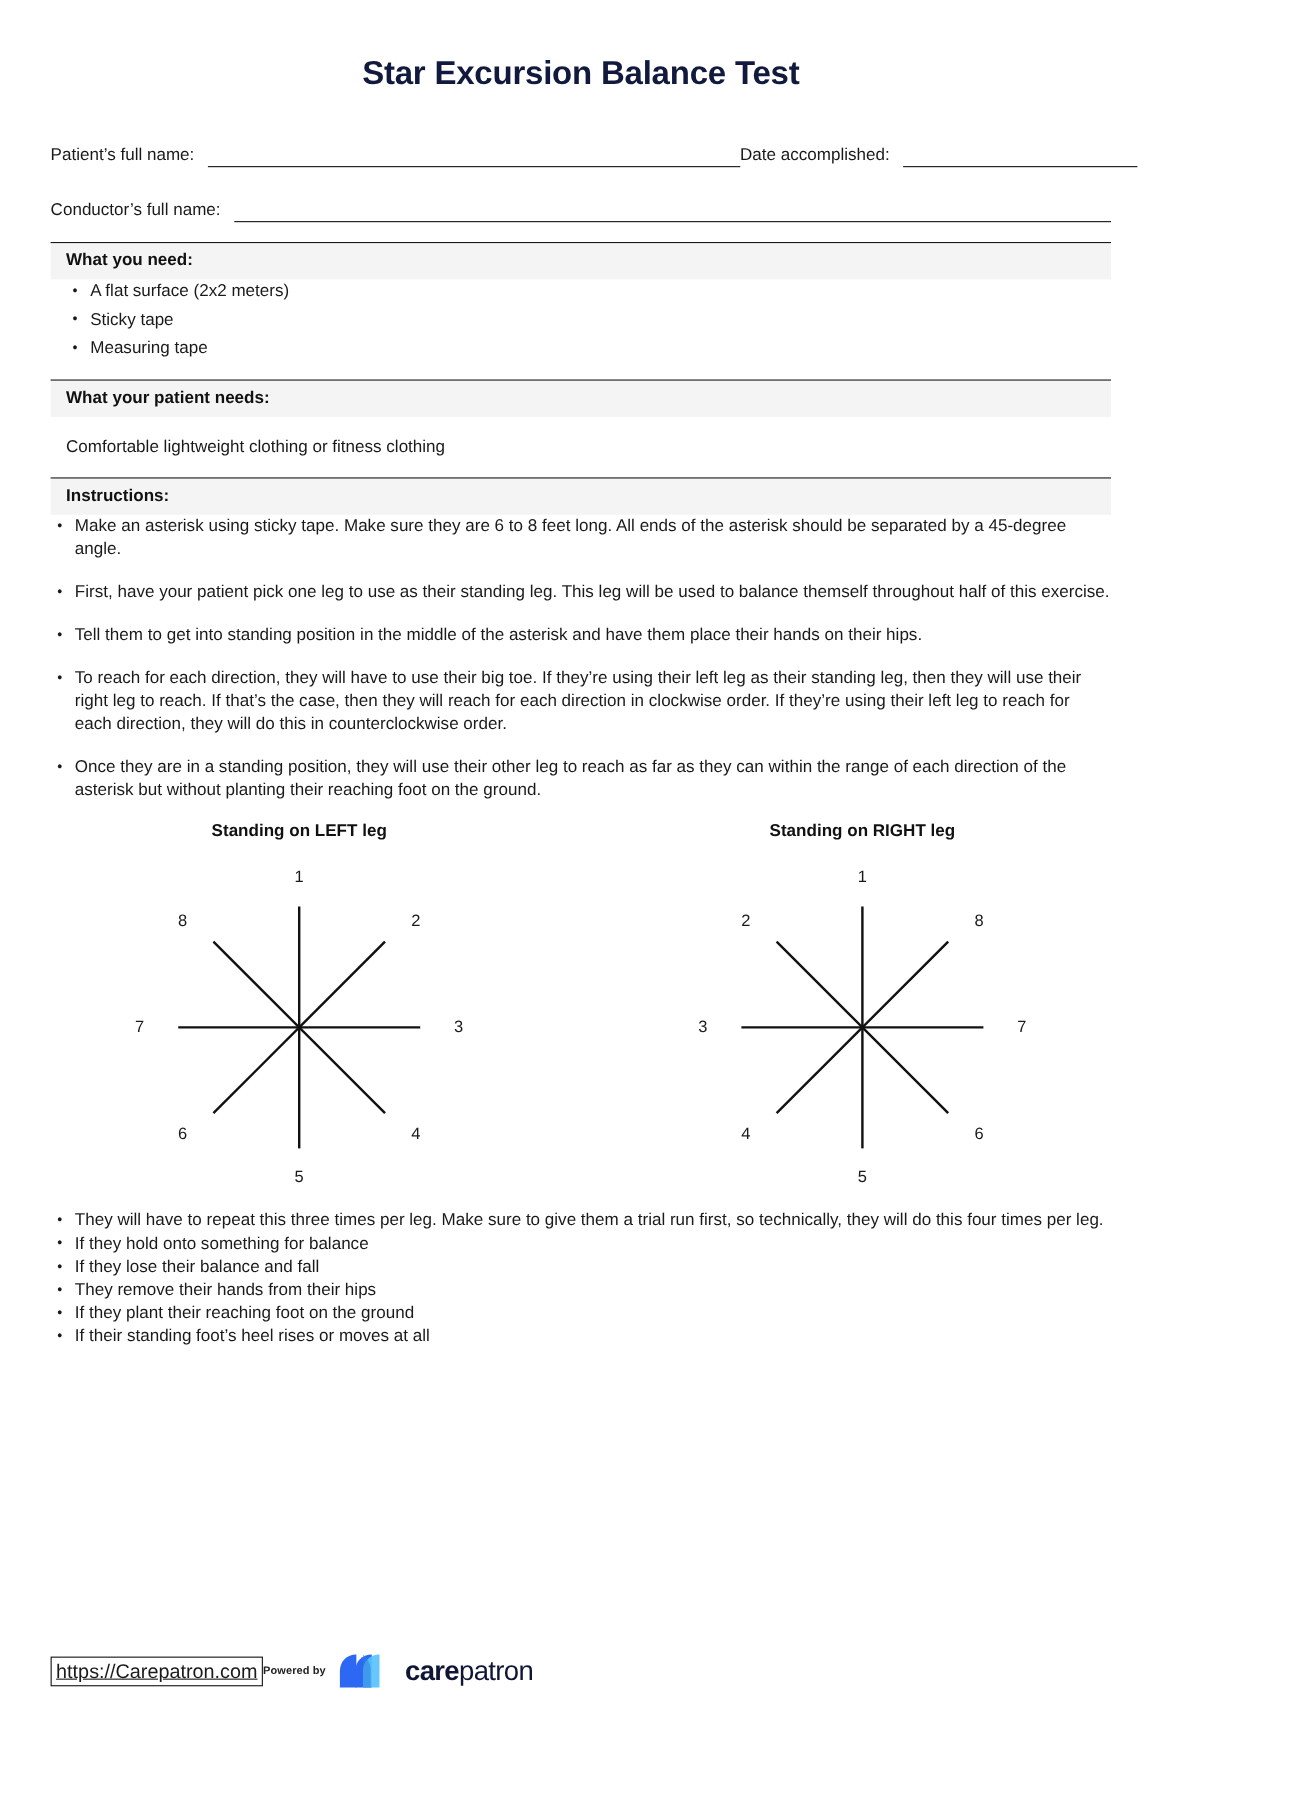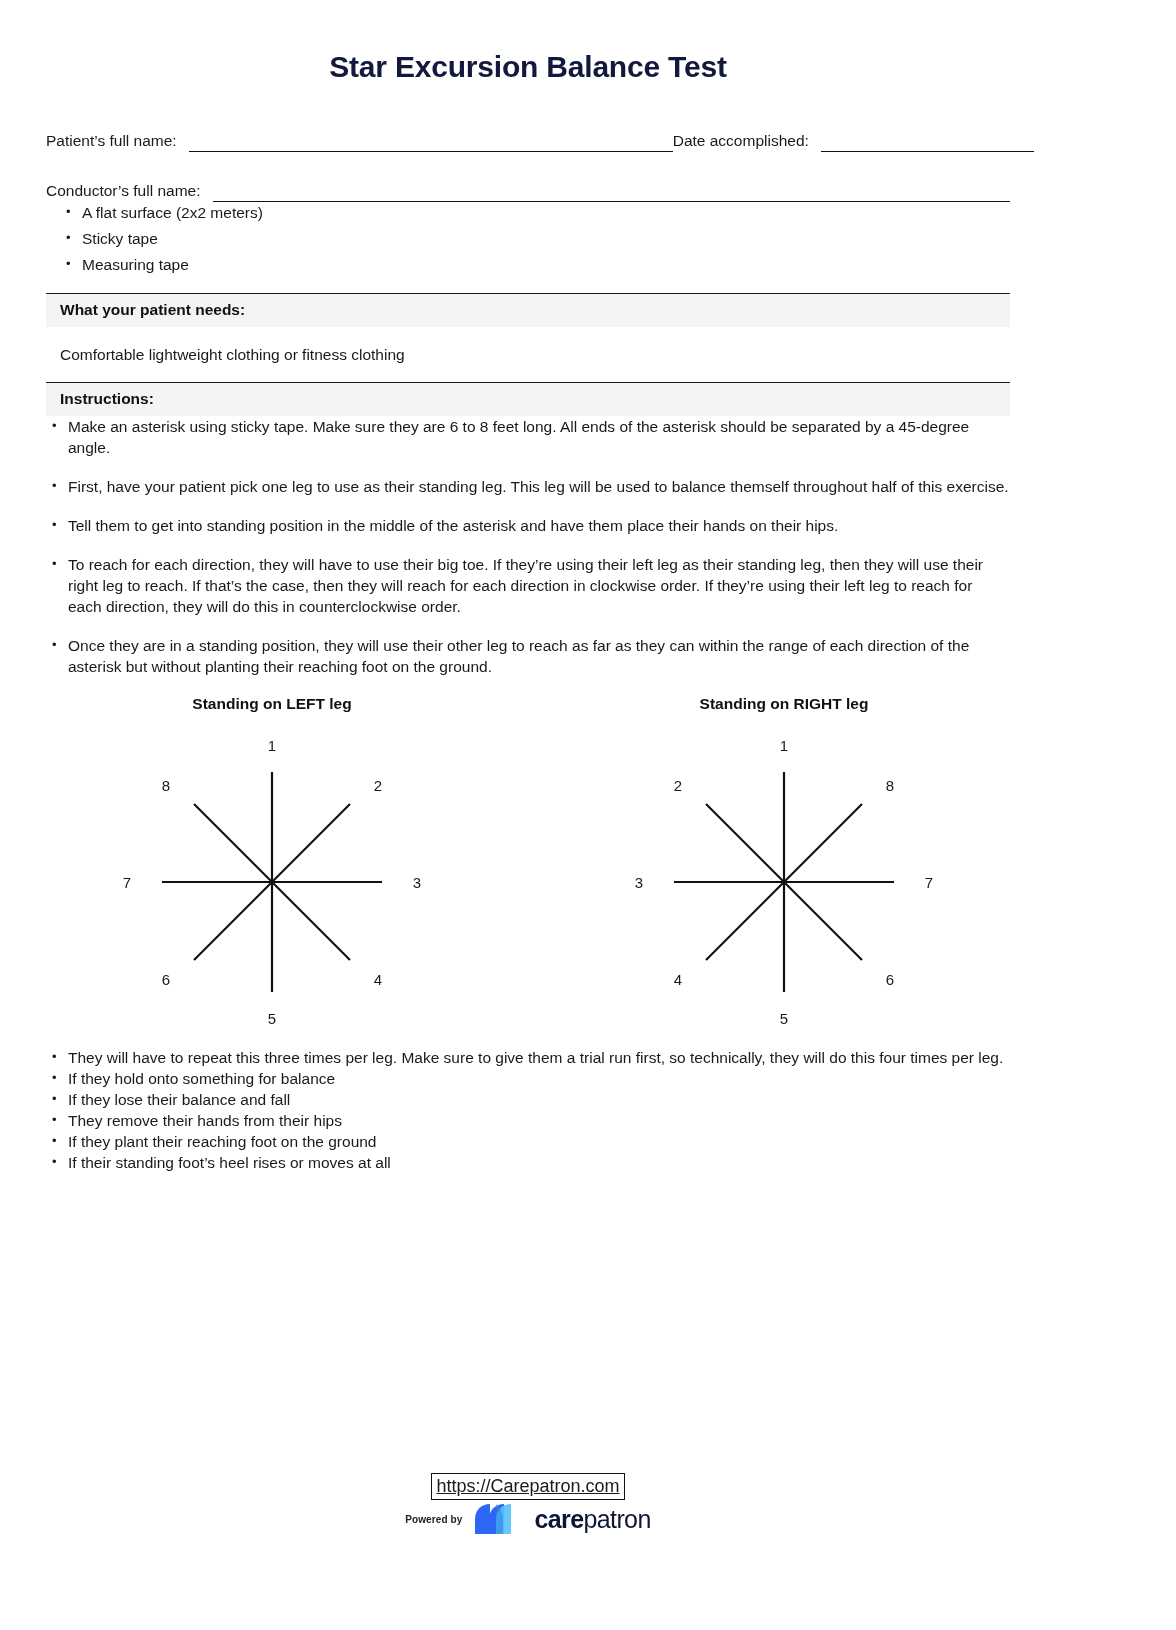--- a/index.html
+++ b/index.html
@@ -188,22 +188,21 @@
   .fail-list li::before { left: 4px; top: 1px; }
 
   
   .footer {
     position: absolute;
     left: 46px;
     right: 46px;
     bottom: 92px;
     display: flex;
     align-items: center;
-    justify-content: space-between;
-    flex-direction: column;
+    justify-content: flex-start;
   }
   .footer-url {
     font-size: 18px;
     color: #1a1a1a;
     border: 1.5px solid #111111;
     padding: 1px 4px 2px 4px;
     text-decoration: underline;
     line-height: 22px;
   }
   .brand {
@@ -245,20 +244,21 @@
       <span class="field-gap"></span>
       <span class="field-label">Date accomplished:</span>
       <span class="field-line date"></span>
     </div>
     <div class="field-row second">
       <span class="field-label">Conductor’s full name:</span>
       <span class="field-line"></span>
     </div>
   </div>
 
+  <div class="section-bar">What you need:</div>
   <div class="section-body">
     <ul class="bullets needs-list">
       <li>A flat surface (2x2 meters)</li>
       <li>Sticky tape</li>
       <li>Measuring tape</li>
     </ul>
   </div>
 
   <div class="section-bar">What your patient needs:</div>
   <div class="patient-needs-text">Comfortable lightweight clothing or fitness clothing</div>

